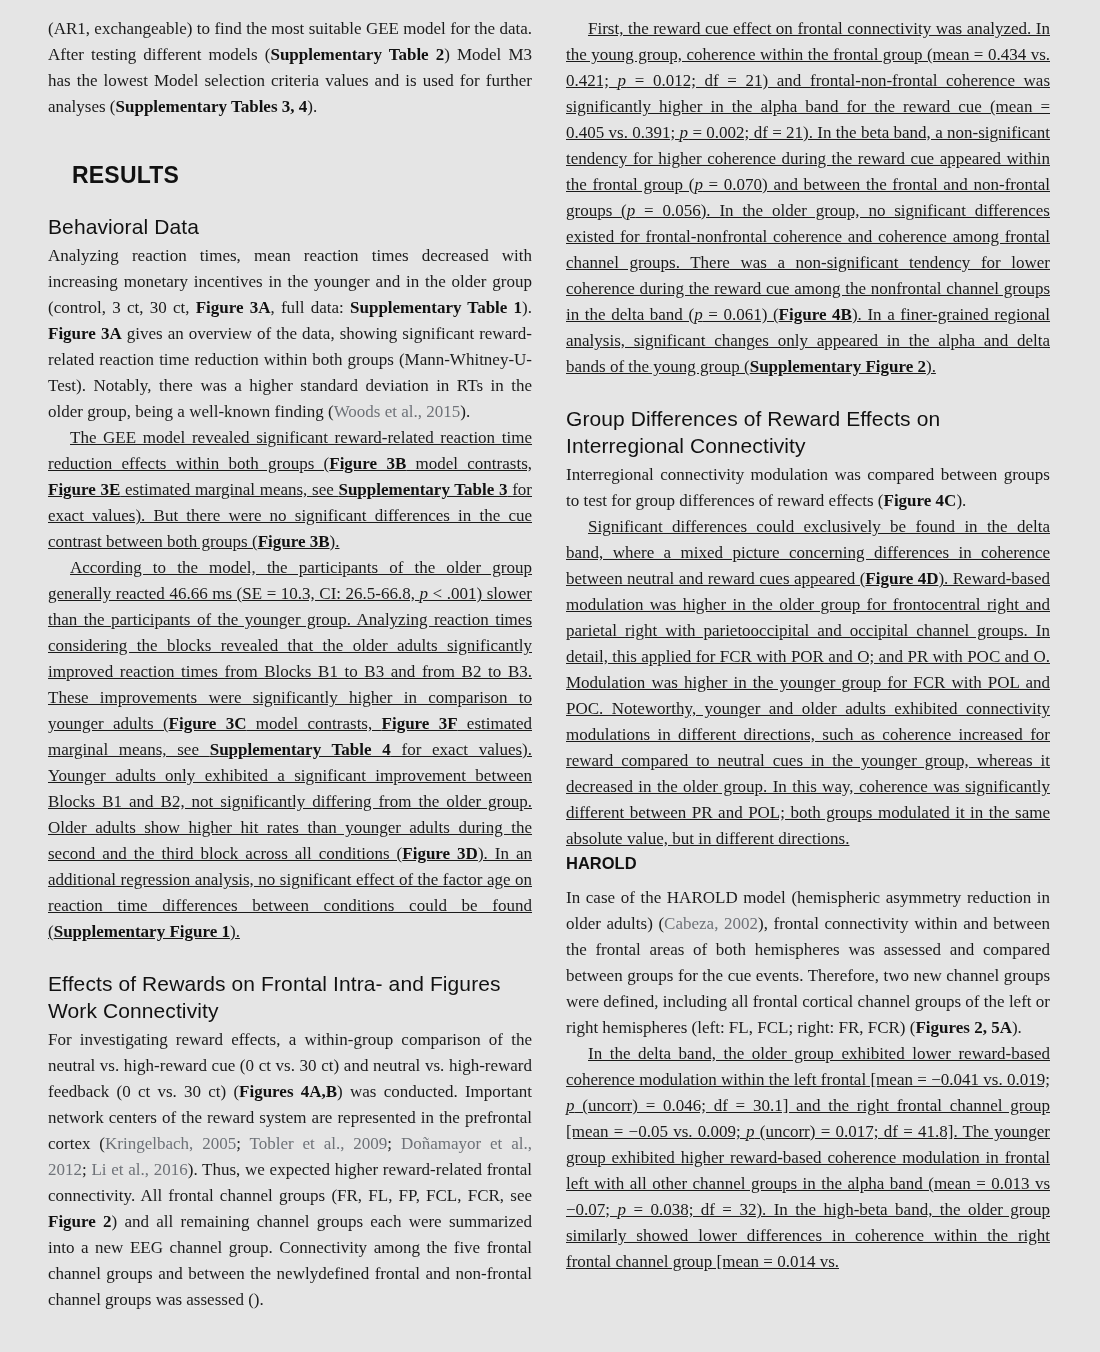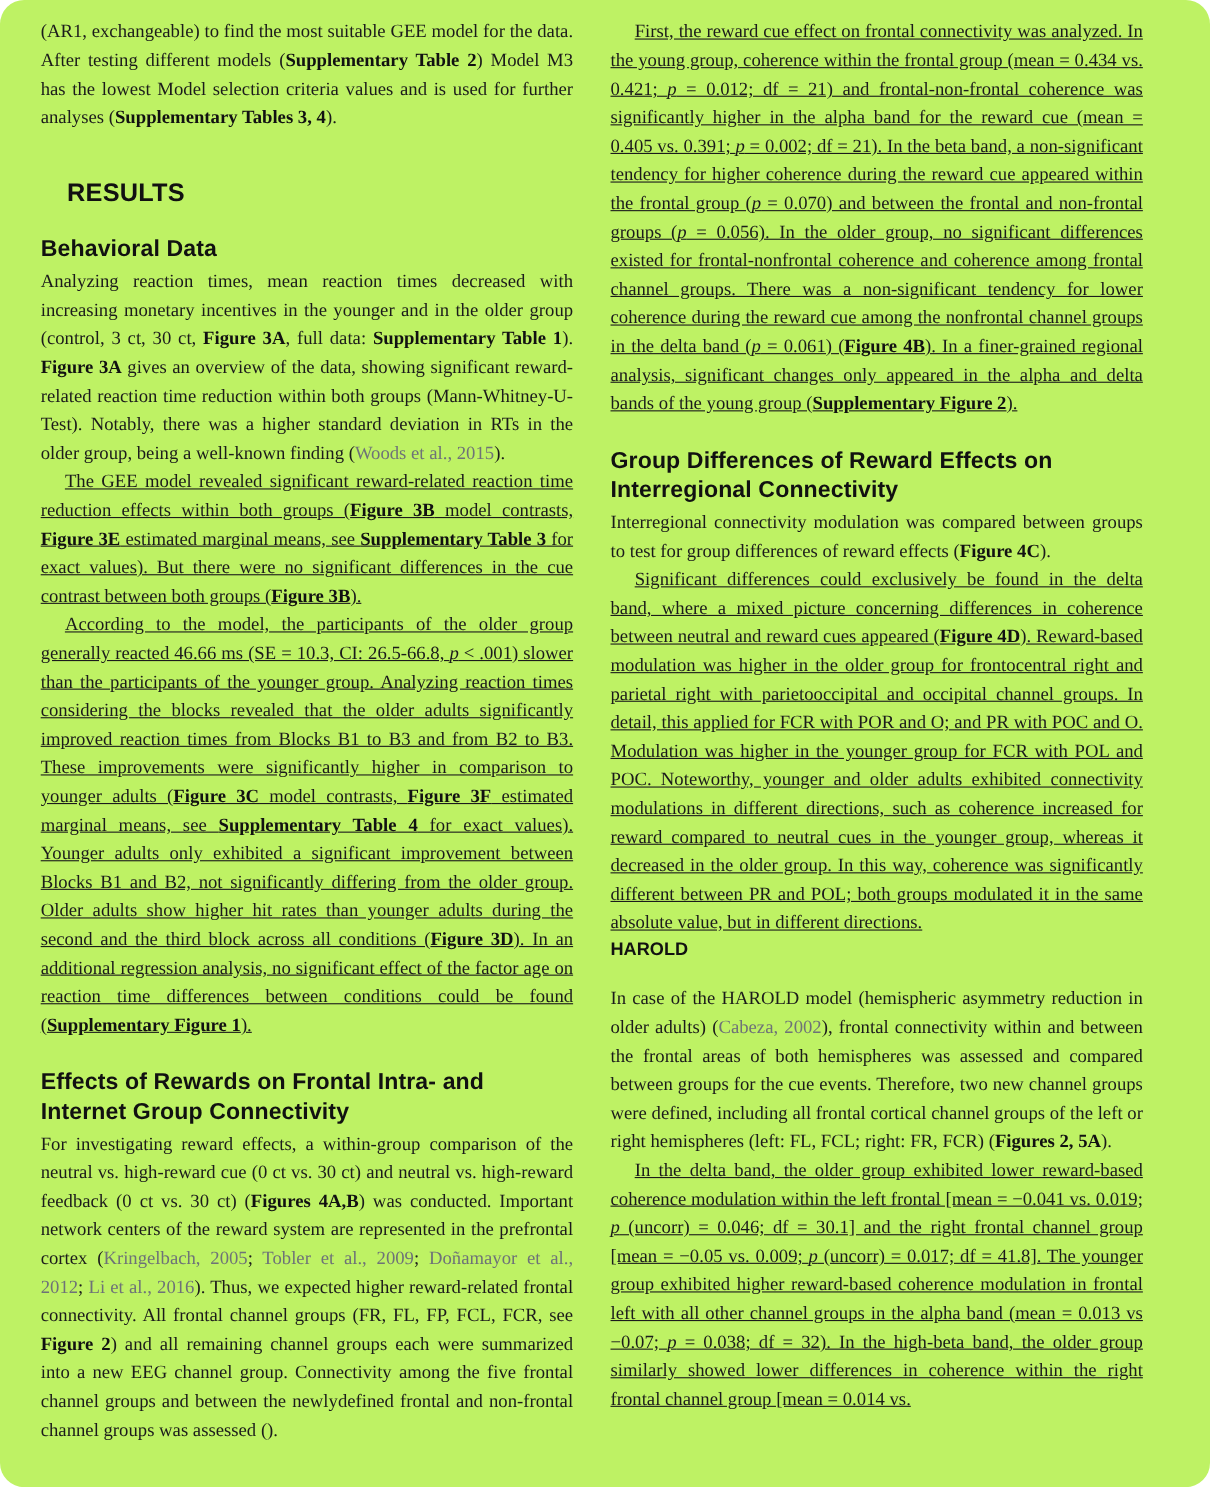--- a/index.html
+++ b/index.html
@@ -1,23 +1,22 @@
 <!DOCTYPE html>
 <html><head>
 <meta charset="utf-8">
 <style>
   * { margin: 0; padding: 0; box-sizing: border-box; }
   html, body { width: 1100px; height: 1352px; background: #ffffff; overflow: hidden; }
   .page {
     width: 1100px; height: 1352px;
-    padding: 16px 50px 0 37px;
+    padding: 16px 50px 0 48px;
     display: flex;
     gap: 34px;
-    background: #bef264;
-    border-radius: 22px;
+    background: #e5e5e5;
   }
   .column {
     width: 484px;
     flex: 0 0 484px;
   }
   .para {
     font-family: "Liberation Serif", serif;
     font-size: 17px;
     line-height: 26px;
     color: #1b1b1b;
@@ -34,50 +33,50 @@
     font-size: 23px;
     line-height: 26px;
     color: #111111;
     margin-top: 42px;
     margin-bottom: 20px;
     letter-spacing: 0.2px;
     margin-left: 24px;
   }
   .heading-h2 {
     font-family: "Liberation Sans", sans-serif;
-    font-weight: 700;
+    font-weight: 400;
     font-size: 21px;
     line-height: 27px;
     color: #111111;
     margin-top: 25px;
     margin-bottom: 3px;
     letter-spacing: 0.1px;
   }
   .heading-h3 {
     font-family: "Liberation Sans", sans-serif;
     font-weight: 700;
     font-size: 16.5px;
     line-height: 21px;
     color: #111111;
     margin-top: 1px;
-    margin-bottom: 21px;
+    margin-bottom: 11px;
   }
 </style>
 </head>
 <body>
 
 <div class="page">
   <div class="column">
       <p class="para">(AR1, exchangeable) to find the most suitable GEE model for the data. After testing different models (<span class="seg-bold">Supplementary Table 2</span>) Model M3 has the lowest Model selection criteria values and is used for further analyses (<span class="seg-bold">Supplementary Tables 3, 4</span>).</p>
       <div class="heading-h1">RESULTS</div>
       <div class="heading-h2">Behavioral Data</div>
       <p class="para">Analyzing reaction times, mean reaction times decreased with increasing monetary incentives in the younger and in the older group (control, 3 ct, 30 ct, <span class="seg-bold">Figure 3A</span>, full data: <span class="seg-bold">Supplementary Table 1</span>). <span class="seg-bold">Figure 3A</span> gives an overview of the data, showing significant reward-related reaction time reduction within both groups (Mann-Whitney-U-Test). Notably, there was a higher standard deviation in RTs in the older group, being a well-known finding (<span class="seg-cite">Woods et al., 2015</span>).</p>
       <p class="para indent">The GEE model revealed significant reward-related reaction time reduction effects within both groups (<span class="seg-bold">Figure 3B</span> model contrasts, <span class="seg-bold">Figure 3E</span> estimated marginal means, see <span class="seg-bold">Supplementary Table 3</span> for exact values). But there were no significant differences in the cue contrast between both groups (<span class="seg-bold">Figure 3B</span>).</p>
       <p class="para indent">According to the model, the participants of the older group generally reacted 46.66 ms (SE = 10.3, CI: 26.5-66.8, <span class="seg-italic">p</span> &lt; .001) slower than the participants of the younger group. Analyzing reaction times considering the blocks revealed that the older adults significantly improved reaction times from Blocks B1 to B3 and from B2 to B3. These improvements were significantly higher in comparison to younger adults (<span class="seg-bold">Figure 3C</span> model contrasts, <span class="seg-bold">Figure 3F</span> estimated marginal means, see <span class="seg-bold">Supplementary Table 4</span> for exact values). Younger adults only exhibited a significant improvement between Blocks B1 and B2, not significantly differing from the older group. Older adults show higher hit rates than younger adults during the second and the third block across all conditions (<span class="seg-bold">Figure 3D</span>). In an additional regression analysis, no significant effect of the factor age on reaction time differences between conditions could be found (<span class="seg-bold">Supplementary Figure 1</span>).</p>
-      <div class="heading-h2">Effects of Rewards on Frontal Intra- and Internet Group Connectivity</div>
+      <div class="heading-h2">Effects of Rewards on Frontal Intra- and Figures Work Connectivity</div>
       <p class="para">For investigating reward effects, a within-group comparison of the neutral vs. high-reward cue (0 ct vs. 30 ct) and neutral vs. high-reward feedback (0 ct vs. 30 ct) (<span class="seg-bold">Figures 4A,B</span>) was conducted. Important network centers of the reward system are represented in the prefrontal cortex (<span class="seg-cite">Kringelbach, 2005</span>; <span class="seg-cite">Tobler et al., 2009</span>; <span class="seg-cite">Doñamayor et al., 2012</span>; <span class="seg-cite">Li et al., 2016</span>). Thus, we expected higher reward-related frontal connectivity. All frontal channel groups (FR, FL, FP, FCL, FCR, see <span class="seg-bold">Figure 2</span>) and all remaining channel groups each were summarized into a new EEG channel group. Connectivity among the five frontal channel groups and between the newlydefined frontal and non-frontal channel groups was assessed ().</p>
     </div>
   <div class="column">
       <p class="para indent">First, the reward cue effect on frontal connectivity was analyzed. In the young group, coherence within the frontal group (mean = 0.434 vs. 0.421; <span class="seg-italic">p</span> = 0.012; df = 21) and frontal-non-frontal coherence was significantly higher in the alpha band for the reward cue (mean = 0.405 vs. 0.391; <span class="seg-italic">p</span> = 0.002; df = 21). In the beta band, a non-significant tendency for higher coherence during the reward cue appeared within the frontal group (<span class="seg-italic">p</span> = 0.070) and between the frontal and non-frontal groups (<span class="seg-italic">p</span> = 0.056). In the older group, no significant differences existed for frontal-nonfrontal coherence and coherence among frontal channel groups. There was a non-significant tendency for lower coherence during the reward cue among the nonfrontal channel groups in the delta band (<span class="seg-italic">p</span> = 0.061) (<span class="seg-bold">Figure 4B</span>). In a finer-grained regional analysis, significant changes only appeared in the alpha and delta bands of the young group (<span class="seg-bold">Supplementary Figure 2</span>).</p>
       <div class="heading-h2">Group Differences of Reward Effects on Interregional Connectivity</div>
       <p class="para">Interregional connectivity modulation was compared between groups to test for group differences of reward effects (<span class="seg-bold">Figure 4C</span>).</p>
       <p class="para indent">Significant differences could exclusively be found in the delta band, where a mixed picture concerning differences in coherence between neutral and reward cues appeared (<span class="seg-bold">Figure 4D</span>). Reward-based modulation was higher in the older group for frontocentral right and parietal right with parietooccipital and occipital channel groups. In detail, this applied for FCR with POR and O; and PR with POC and O. Modulation was higher in the younger group for FCR with POL and POC. Noteworthy, younger and older adults exhibited connectivity modulations in different directions, such as coherence increased for reward compared to neutral cues in the younger group, whereas it decreased in the older group. In this way, coherence was significantly different between PR and POL; both groups modulated it in the same absolute value, but in different directions.</p>
       <div class="heading-h3">HAROLD</div>
       <p class="para">In case of the HAROLD model (hemispheric asymmetry reduction in older adults) (<span class="seg-cite">Cabeza, 2002</span>), frontal connectivity within and between the frontal areas of both hemispheres was assessed and compared between groups for the cue events. Therefore, two new channel groups were defined, including all frontal cortical channel groups of the left or right hemispheres (left: FL, FCL; right: FR, FCR) (<span class="seg-bold">Figures 2, 5A</span>).</p>
       <p class="para indent">In the delta band, the older group exhibited lower reward-based coherence modulation within the left frontal [mean = −0.041 vs. 0.019; <span class="seg-italic">p</span> (uncorr) = 0.046; df = 30.1] and the right frontal channel group [mean = −0.05 vs. 0.009; <span class="seg-italic">p</span> (uncorr) = 0.017; df = 41.8]. The younger group exhibited higher reward-based coherence modulation in frontal left with all other channel groups in the alpha band (mean = 0.013 vs −0.07; <span class="seg-italic">p</span> = 0.038; df = 32). In the high-beta band, the older group similarly showed lower differences in coherence within the right frontal channel group [mean = 0.014 vs.</p>

